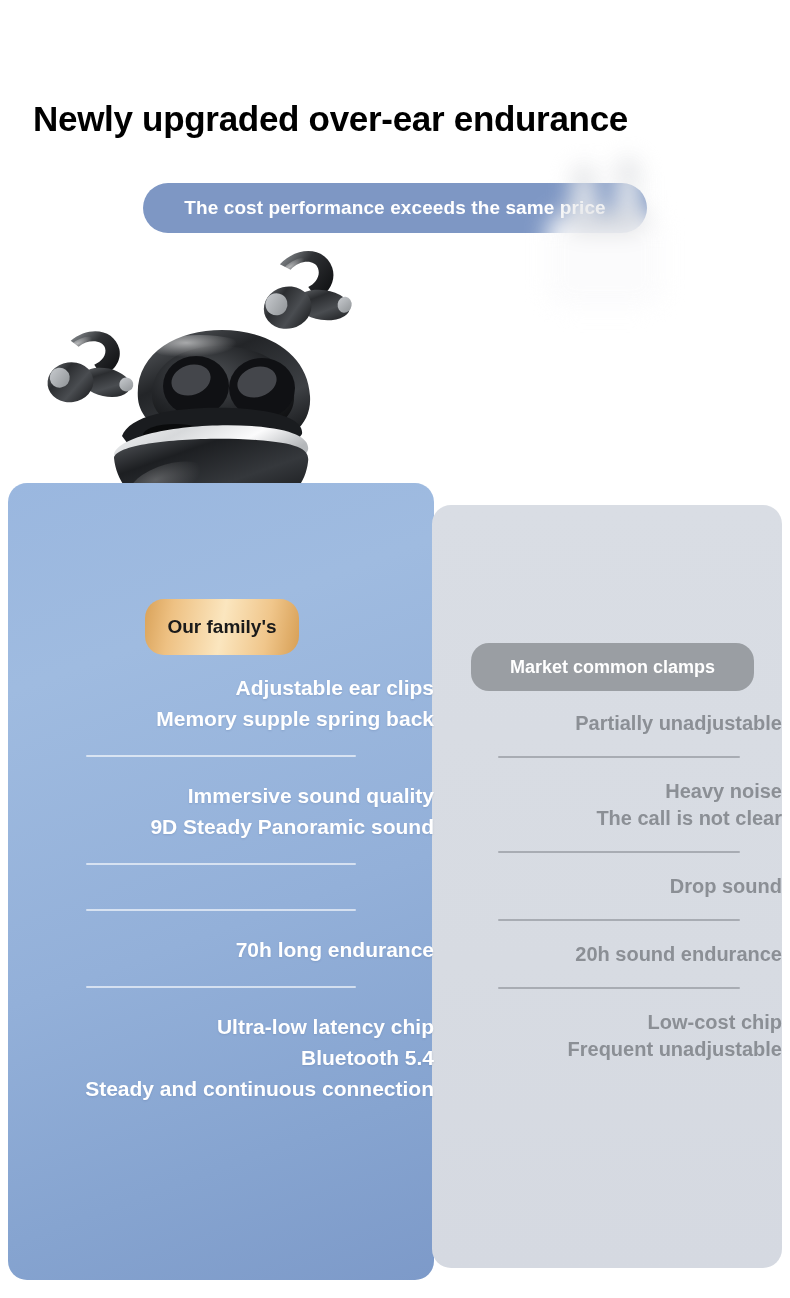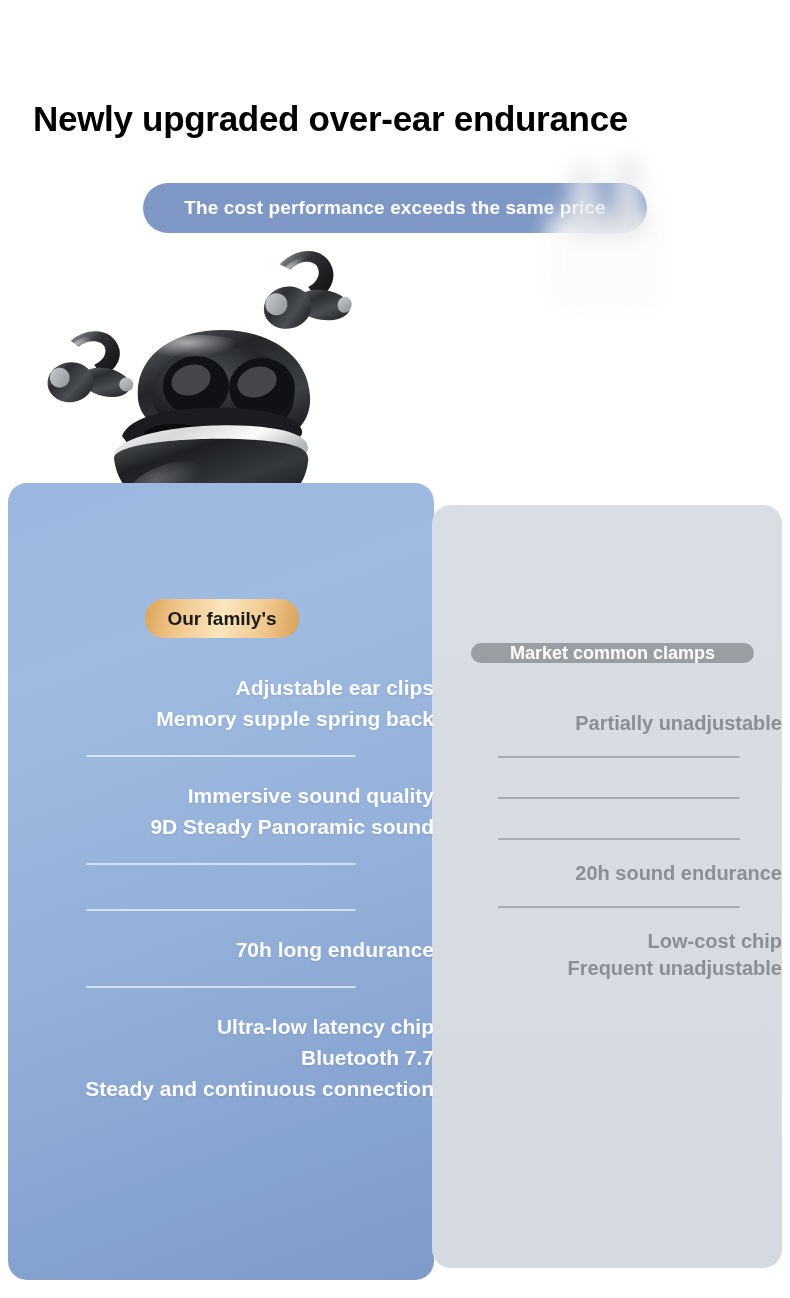--- a/index.html
+++ b/index.html
@@ -47,29 +47,29 @@
   .panel-gray{
     position:absolute; left:432px; top:505px;
     width:350px; height:763px; border-radius:19px;
     background:linear-gradient(180deg,#d9dde4 0%,#d7dbe2 60%,#d5d9e1 100%);
     overflow:hidden;
   }
 
   
   .badge-gold{
     position:absolute; left:145px; top:599px;
-    width:154px; height:39px; border-radius:19px;
+    width:154px; height:56px; border-radius:19px;
     background:linear-gradient(100deg,#d9a259 0%,#eec183 18%,#fbe6bf 50%,#f0c68b 78%,#d79f55 100%);
     display:flex; align-items:center; justify-content:center;
   }
   .badge-gold span{ color:#1a1a1a; font-size:19px; font-weight:bold; }
 
   .badge-gray{
     position:absolute; left:471px; top:643px;
-    width:283px; height:20px; border-radius:18px;
+    width:283px; height:48px; border-radius:18px;
     background:#9a9ea3;
     display:flex; align-items:center; justify-content:center;
   }
   .badge-gray span{ color:#ffffff; font-size:18px; font-weight:bold; }
 
   
   .list-blue{
     position:absolute; left:8px; top:672px; width:426px;
     display:flex; flex-direction:column; align-items:center;
   }
@@ -234,30 +234,37 @@
         <span class="line">9D Steady Panoramic sound</span>
       </div>
       <div class="sep-blue"></div>
       <div class="sep-blue"></div>
       <div class="feat">
         <span class="line">70h long endurance</span>
       </div>
       <div class="sep-blue"></div>
       <div class="feat">
         <span class="line">Ultra-low latency chip</span>
-        <span class="line">Bluetooth 7.7</span>
+        <span class="line">Bluetooth 5.4</span>
         <span class="line">Steady and continuous connection</span>
       </div>
     </div>
   <div class="list-gray">
       <div class="feat">
         <span class="line">Partially unadjustable</span>
       </div>
       <div class="sep-gray"></div>
-      <div class="sep-gray"></div>
+      <div class="feat">
+        <span class="line">Heavy noise</span>
+        <span class="line">The call is not clear</span>
+      </div>
+      <div class="sep-gray"></div>
+      <div class="feat">
+        <span class="line">Drop sound</span>
+      </div>
       <div class="sep-gray"></div>
       <div class="feat">
         <span class="line">20h sound endurance</span>
       </div>
       <div class="sep-gray"></div>
       <div class="feat">
         <span class="line">Low-cost chip</span>
         <span class="line">Frequent unadjustable</span>
       </div>
     </div>

